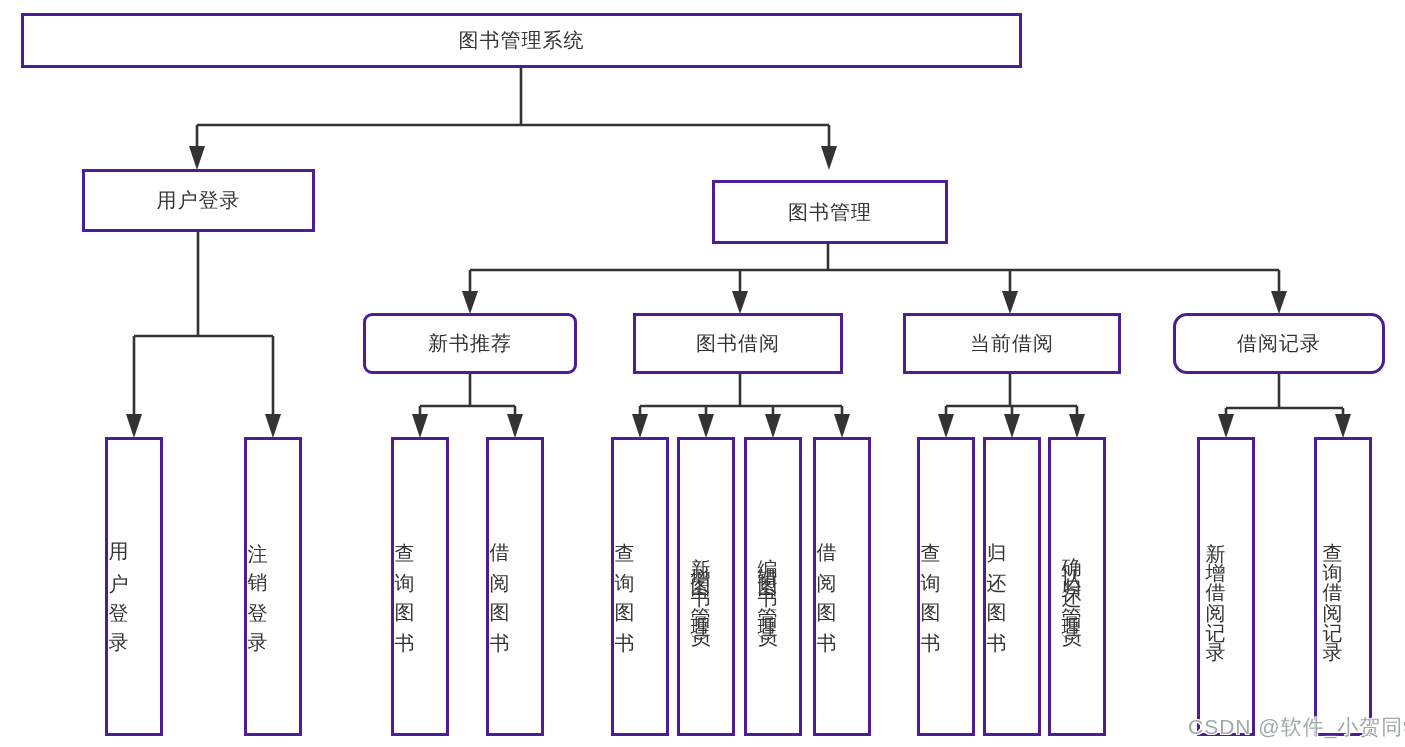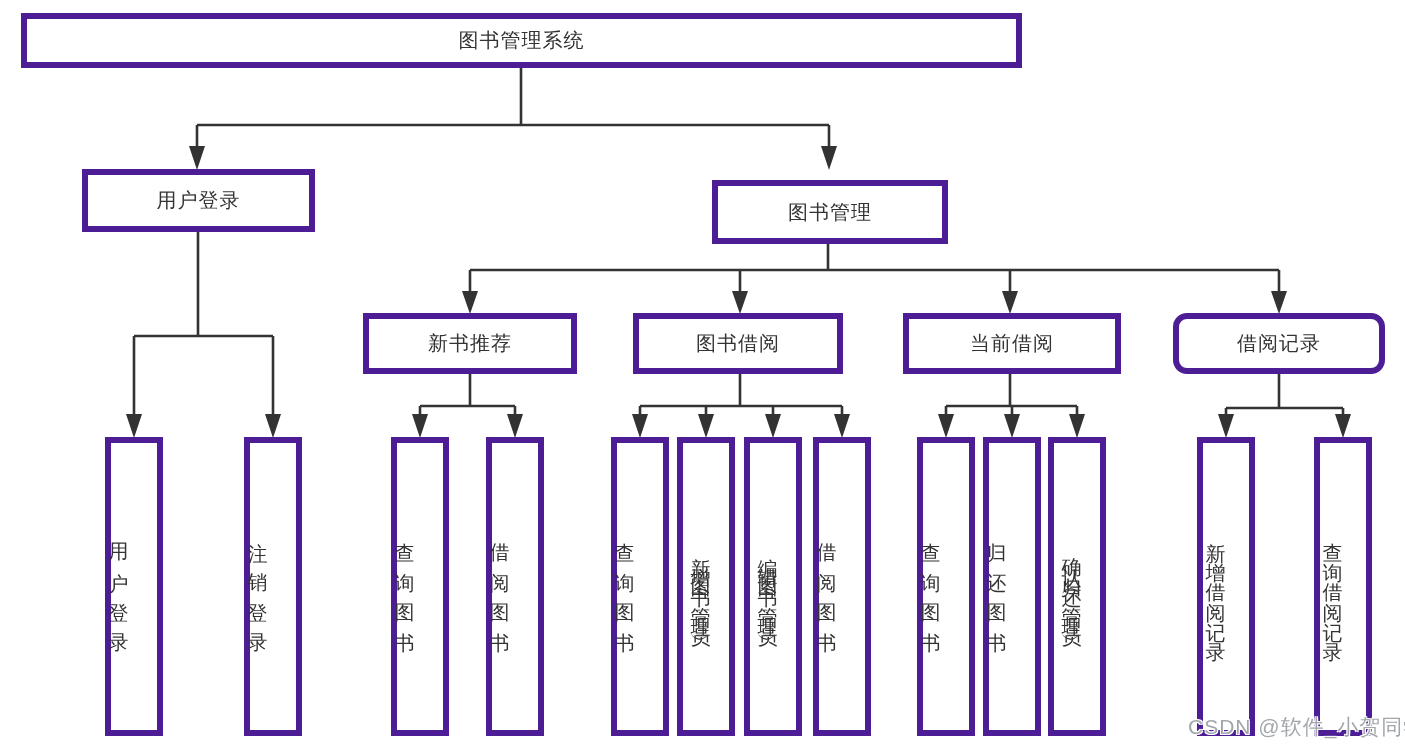--- a/index.html
+++ b/index.html
@@ -4,21 +4,21 @@
 <style>
   * { margin: 0; padding: 0; box-sizing: border-box; }
   html, body { width: 1405px; height: 747px; background: #ffffff; overflow: hidden; }
   body { position: relative; font-family: "Liberation Sans", "DejaVu Sans", sans-serif; color: #333333; }
 
   #connectors { position: absolute; left: 0; top: 0; width: 1405px; height: 747px; z-index: 1; }
 
   .box {
     position: absolute;
     background: #ffffff;
-    border: 6px solid #4c1d95;
+    border: 3px solid #4c1d95;
     display: flex;
     align-items: center;
     justify-content: center;
     z-index: 2;
     font-size: 20px;
     letter-spacing: 1px;
     color: #333333;
   }
 
   .leaf { width: 58px; top: 437px; height: 299px; }
@@ -95,21 +95,21 @@
   <span>图书管理系统</span>
 </div>
 
 <div class="box" style="left:82px; top:169px; width:233px; height:63px;">
   <span>用户登录</span>
 </div>
 <div class="box" style="left:712px; top:180px; width:236px; height:64px;">
   <span>图书管理</span>
 </div>
 
-<div class="box" style="left:363px; top:313px; width:214px; height:61px;">
+<div class="box" style="left:363px; top:313px; width:214px; height:61px;border-radius:9px;">
   <span>新书推荐</span>
 </div>
 <div class="box" style="left:633px; top:313px; width:210px; height:61px;">
   <span>图书借阅</span>
 </div>
 <div class="box" style="left:903px; top:313px; width:218px; height:61px;font-family:Liberation Mono, monospace;">
   <span>当前借阅</span>
 </div>
 <div class="box" style="left:1173px; top:313px; width:212px; height:61px;border-radius:14px;">
   <span>借阅记录</span>

